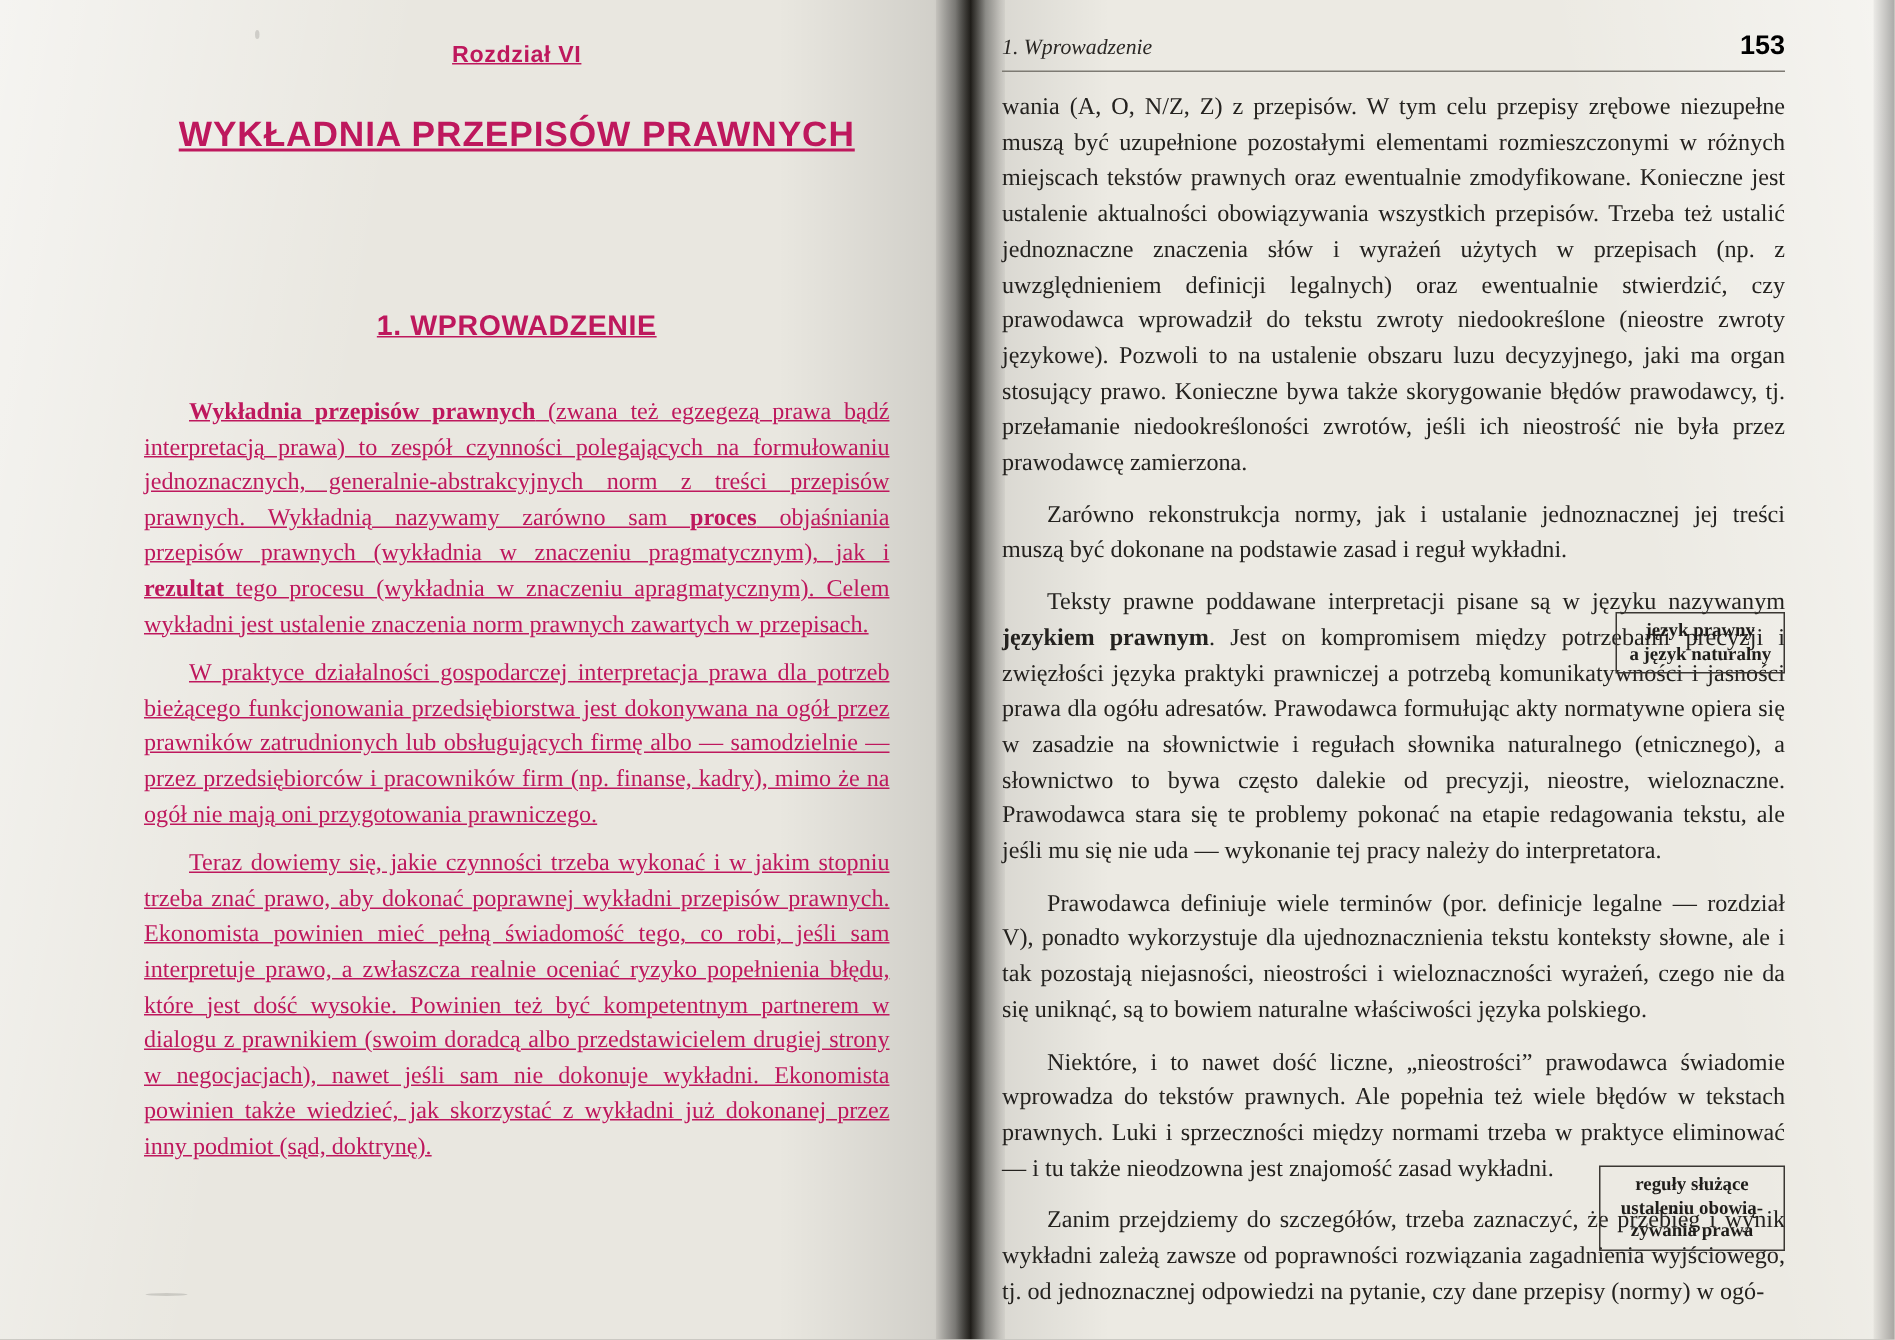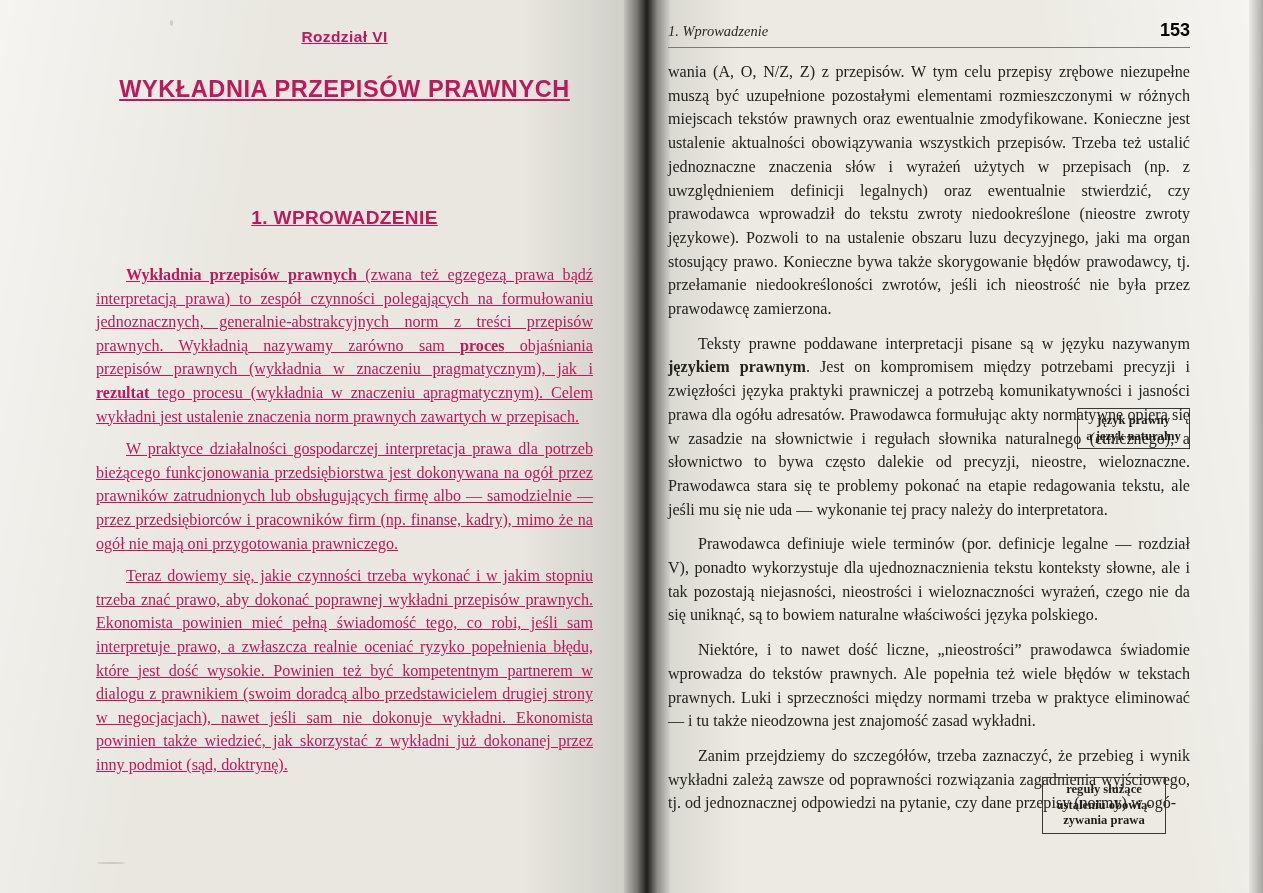--- a/index.html
+++ b/index.html
@@ -152,21 +152,21 @@
     line-height: 15.5px;
     text-align: center;
     padding: 4px 6px;
     color: #1f1d1a;
     box-sizing: border-box;
   }
   .margin-note.note1 {
     left: 1077px; top: 408px; width: 113px;
   }
   .margin-note.note2 {
-    left: 1042px; top: 777px; width: 124px;
+    left: 1066px; top: 777px; width: 124px;
   }
   
   .speckle {
     position: absolute;
     background: rgba(0,0,0,0.13);
     border-radius: 50%;
   }
 </style>
 </head>
 <body>
@@ -189,20 +189,21 @@
   </div>
 
   <div class="right-header">
     <span class="running-head">1. Wprowadzenie</span>
     <span class="page-number">153</span>
   </div>
   <div class="head-rule"></div>
 
   <div class="right-content">
     <p class="noindent">wania (A, O, N/Z, Z) z przepisów. W tym celu przepisy zrębowe niezupełne muszą być uzupełnione pozostałymi elementami rozmieszczonymi w różnych miejscach tekstów prawnych oraz ewentualnie zmodyfikowane. Konieczne jest ustalenie aktualności obowiązywania wszystkich przepisów. Trzeba też ustalić jednoznaczne znaczenia słów i wyrażeń użytych w przepisach (np. z uwzględnieniem definicji legalnych) oraz ewentualnie stwierdzić, czy prawodawca wprowadził do tekstu zwroty niedookreślone (nieostre zwroty językowe). Pozwoli to na ustalenie obszaru luzu decyzyjnego, jaki ma organ stosujący prawo. Konieczne bywa także skorygowanie błędów prawodawcy, tj. przełamanie niedookreśloności zwrotów, jeśli ich nieostrość nie była przez prawodawcę zamierzona.</p>
+    <p>Zarówno rekonstrukcja normy, jak i ustalanie jednoznacznej jej treści muszą być dokonane na podstawie zasad i reguł wykładni.</p>
     <p>Teksty prawne poddawane interpretacji pisane są w języku nazywanym <b>językiem prawnym</b>. Jest on kompromisem między potrzebami precyzji i zwięzłości języka praktyki prawniczej a potrzebą komunikatywności i jasności prawa dla ogółu adresatów. Prawodawca formułując akty normatywne opiera się w zasadzie na słownictwie i regułach słownika naturalnego (etnicznego), a słownictwo to bywa często dalekie od precyzji, nieostre, wieloznaczne. Prawodawca stara się te problemy pokonać na etapie redagowania tekstu, ale jeśli mu się nie uda — wykonanie tej pracy należy do interpretatora.</p>
     <p>Prawodawca definiuje wiele terminów (por. definicje legalne — rozdział V), ponadto wykorzystuje dla ujednoznacznienia tekstu konteksty słowne, ale i tak pozostają niejasności, nieostrości i wieloznaczności wyrażeń, czego nie da się uniknąć, są to bowiem naturalne właściwości języka polskiego.</p>
     <p>Niektóre, i to nawet dość liczne, „nieostrości” prawodawca świadomie wprowadza do tekstów prawnych. Ale popełnia też wiele błędów w tekstach prawnych. Luki i sprzeczności między normami trzeba w praktyce eliminować — i tu także nieodzowna jest znajomość zasad wykładni.</p>
     <p>Zanim przejdziemy do szczegółów, trzeba zaznaczyć, że przebieg i wynik wykładni zależą zawsze od poprawności rozwiązania zagadnienia wyjściowego, tj. od jednoznacznej odpowiedzi na pytanie, czy dane przepisy (normy) w ogó-</p>
   </div>
 
   <div class="margin-note note1">
     <div>język  prawny</div>
     <div>a język naturalny</div>
   </div>

